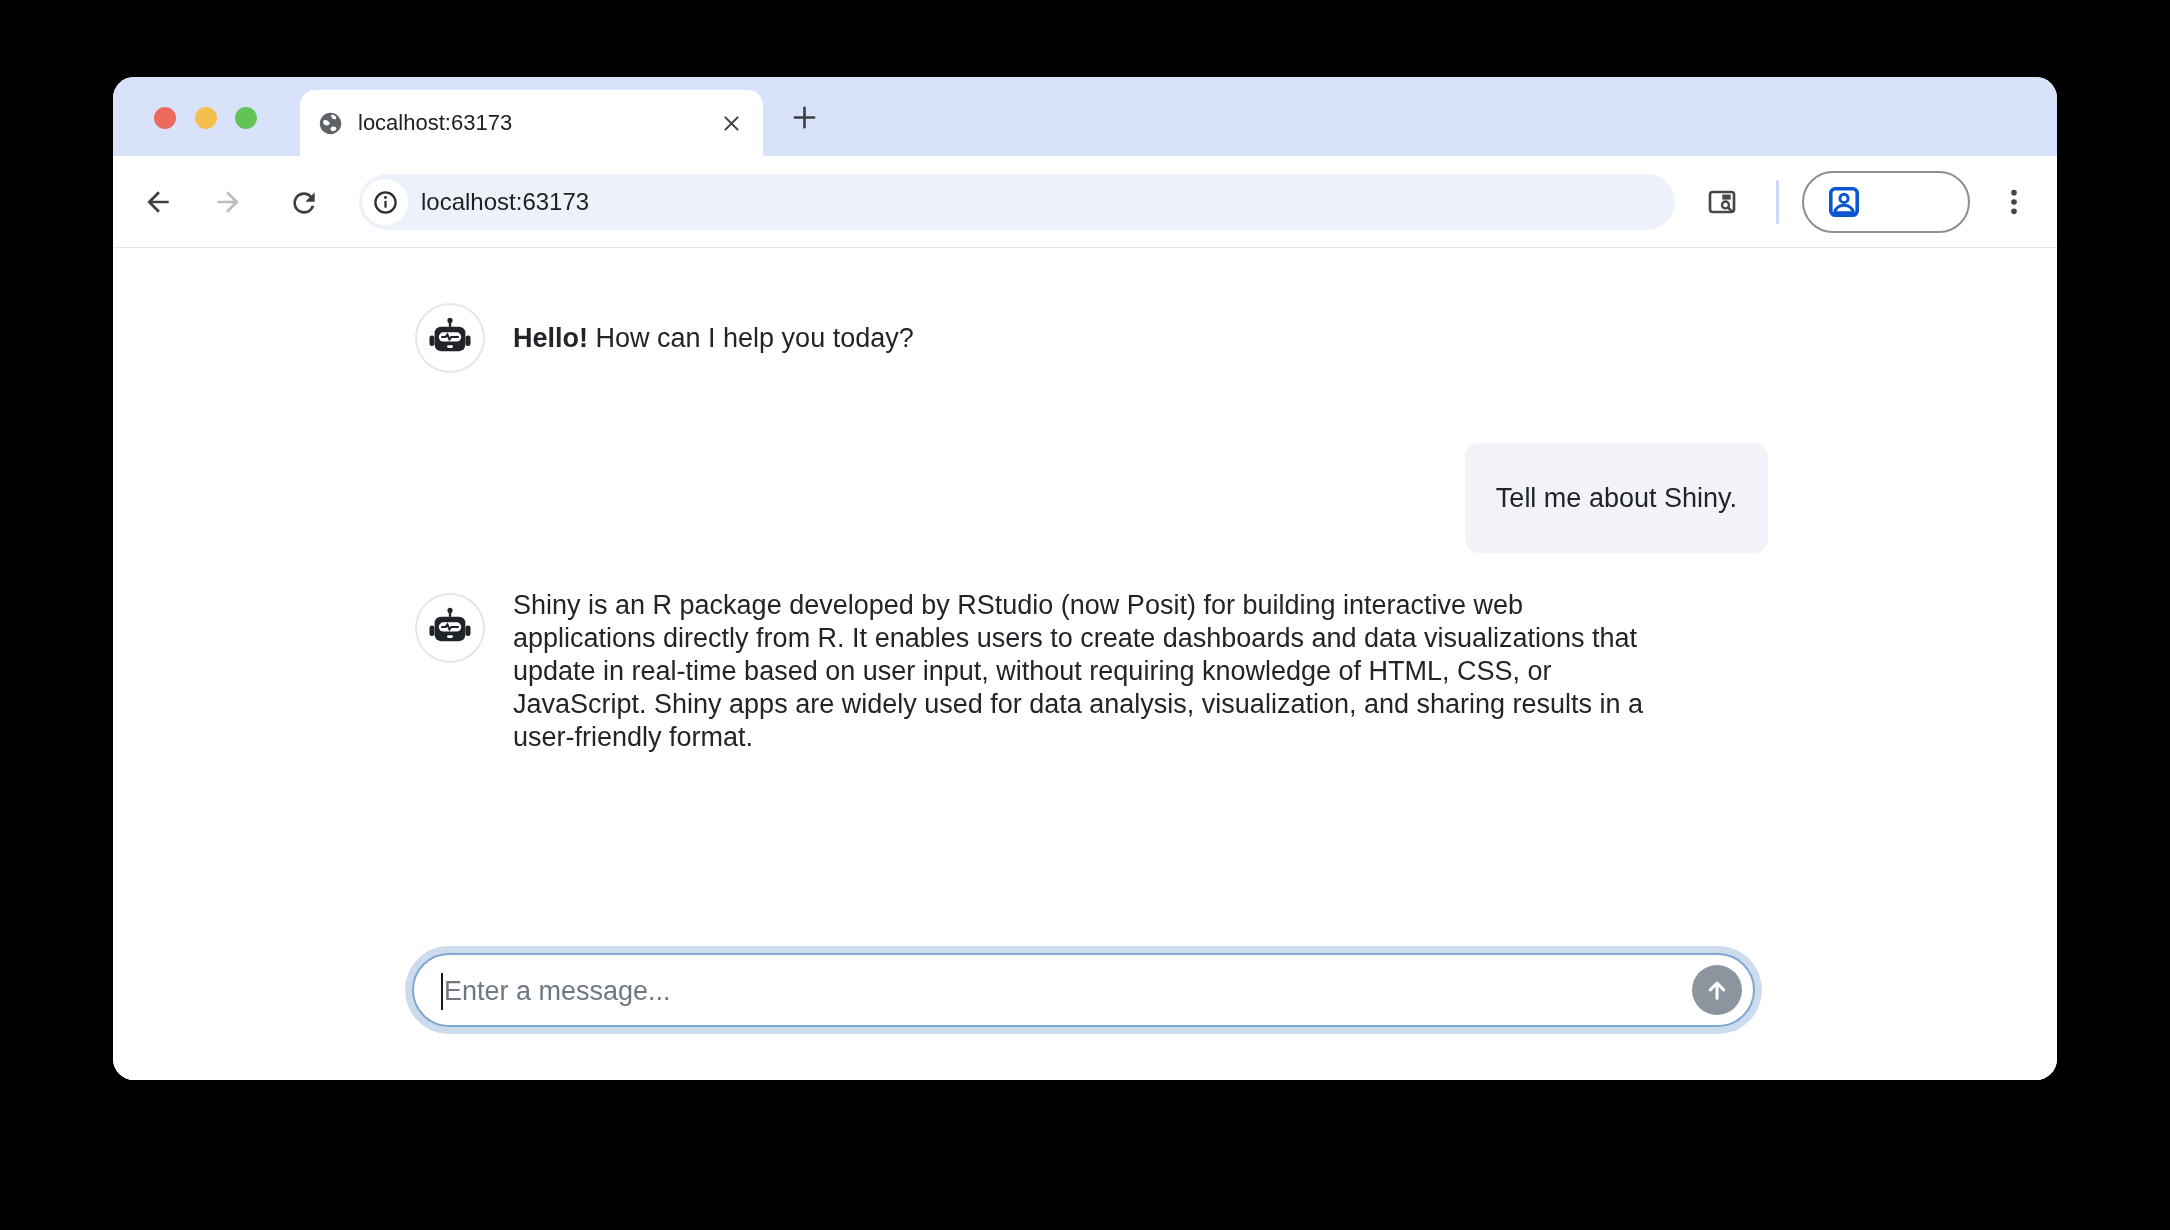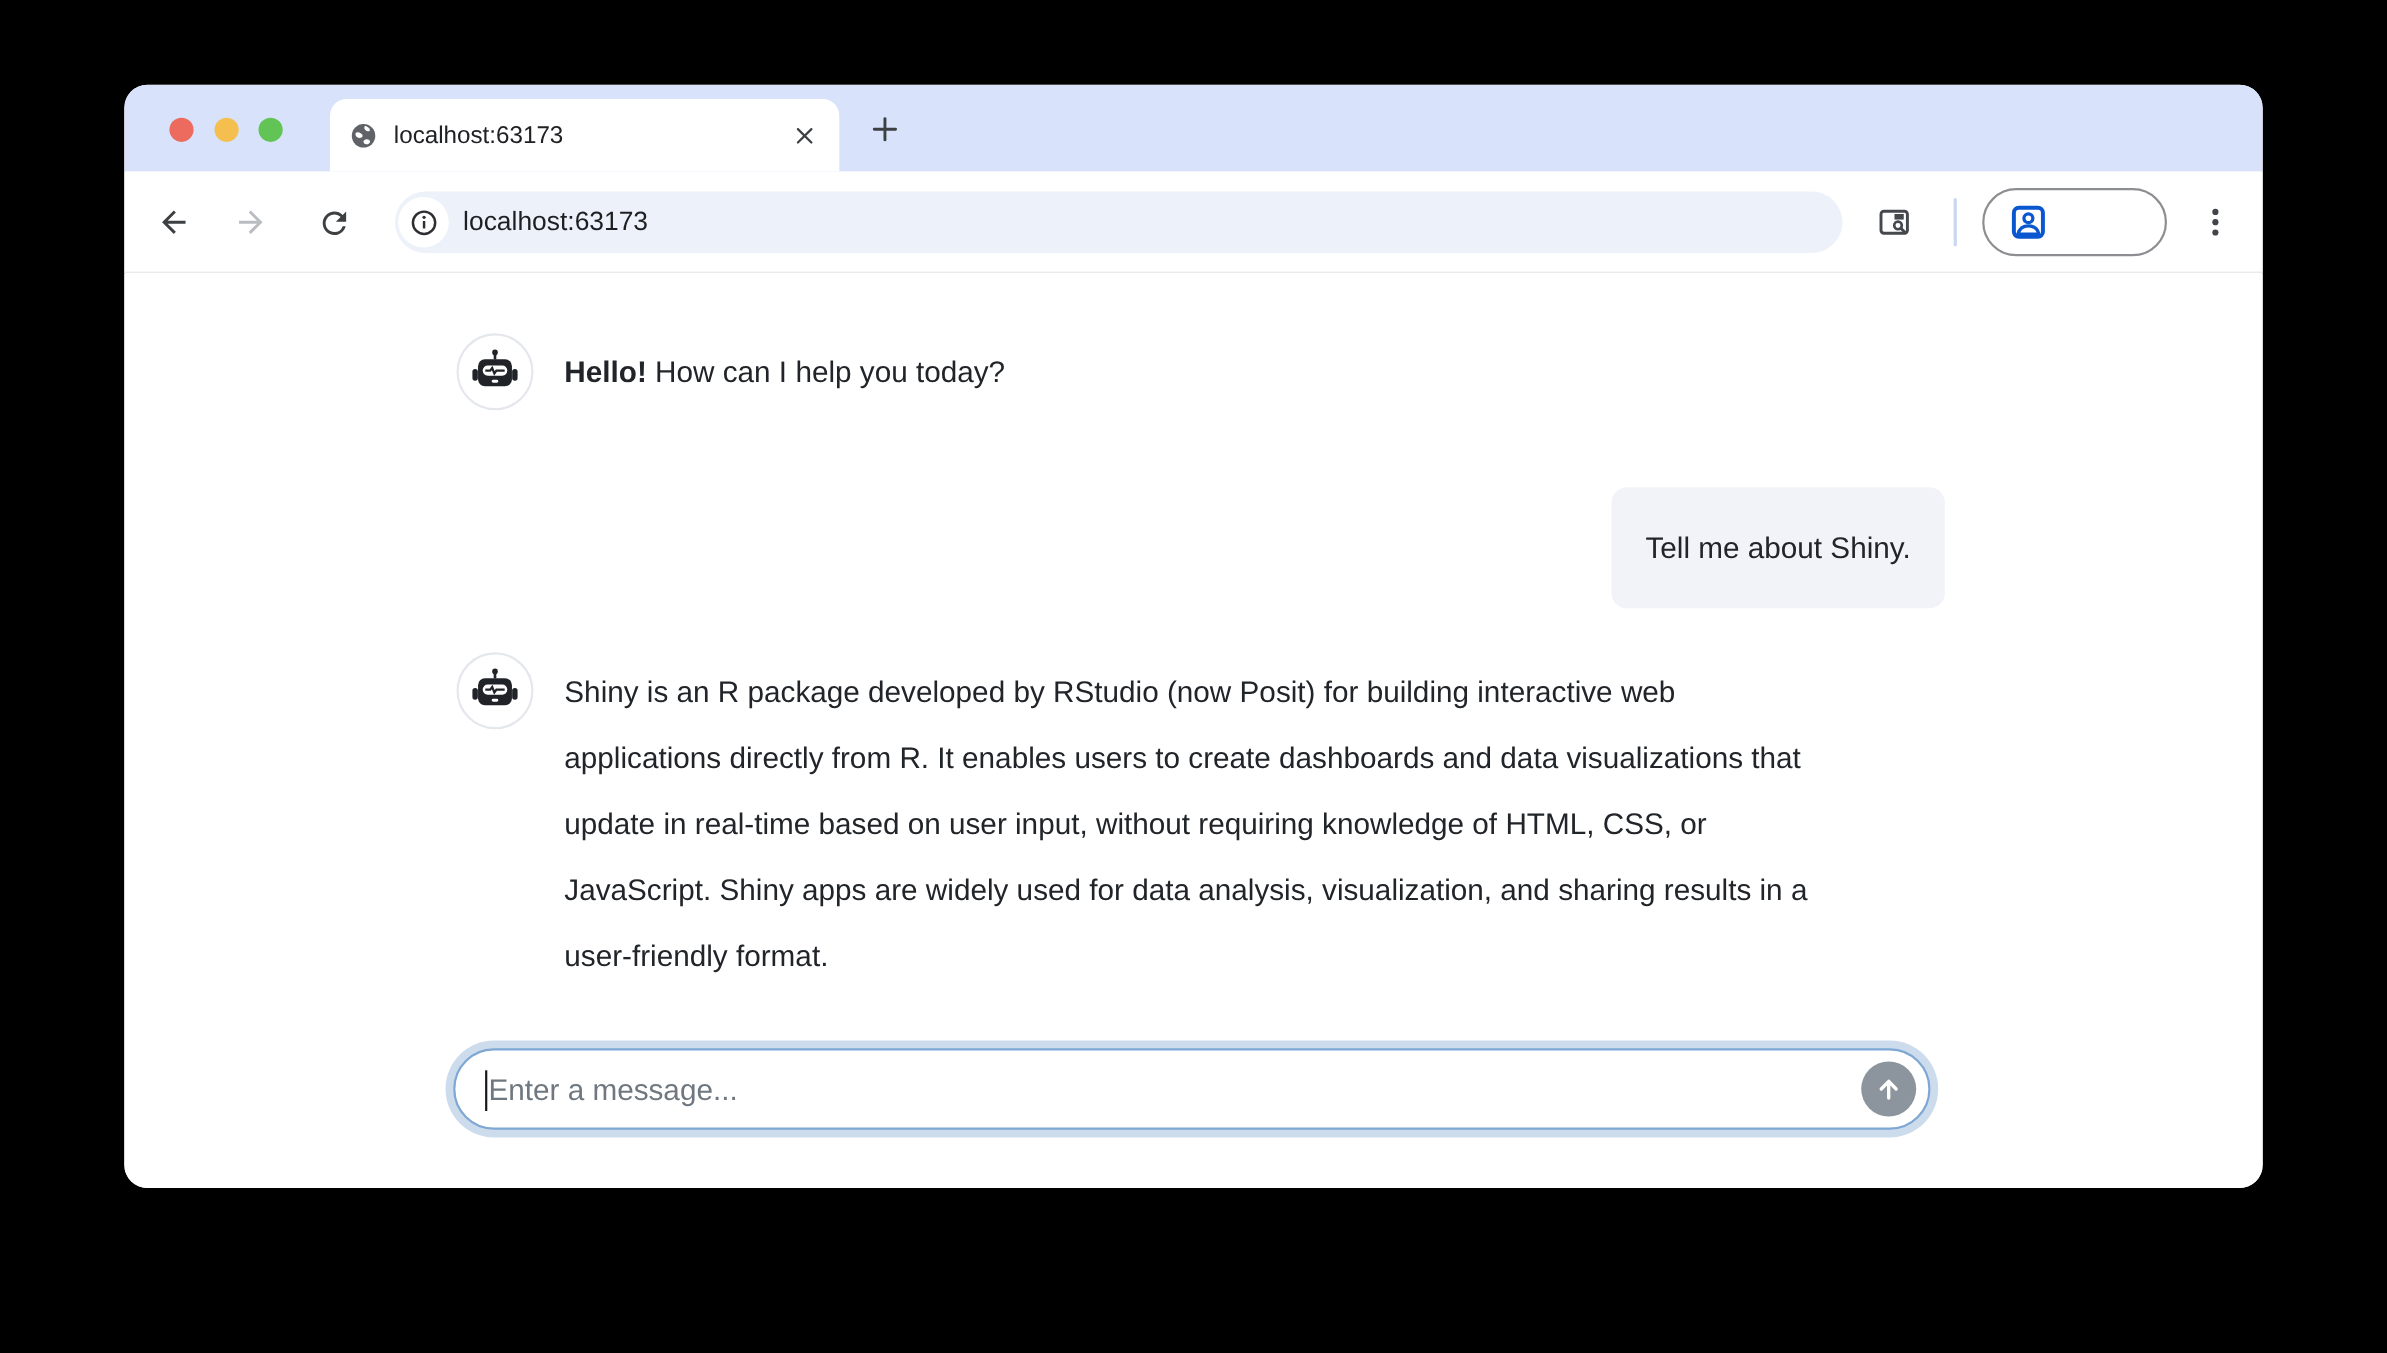--- a/index.html
+++ b/index.html
@@ -74,21 +74,21 @@
   .msg-text{
     position:absolute;font-size:27px;color:#212529;line-height:40px;
   }
   .msg-1{left:400px;top:69px;white-space:nowrap;}
   .msg-1 .b{font-weight:bold;}
   .user-bubble{
     position:absolute;right:289px;top:194px;background:#f1f3f8;
     border-radius:14px;padding:35px 31px;font-size:27px;color:#212529;
     line-height:40px;white-space:nowrap;
   }
-  .msg-2{left:400px;top:350px;width:1160px;line-height:60px;}
+  .msg-2{left:400px;top:340px;width:1160px;line-height:33px;}
   
   .chat-input-wrap{
     position:absolute;left:299px;top:704px;width:1343px;height:74px;
     border:2px solid #7ea7d3;border-radius:37px;background:#fff;
     box-sizing:border-box;box-shadow:0 0 0 7px #ccdcec;
   }
   .chat-input{
     position:absolute;left:28px;top:2px;width:1230px;height:66px;border:none;outline:none;
     font-family:"Liberation Sans",sans-serif;font-size:27px;color:#15803d;background:transparent;
   }

